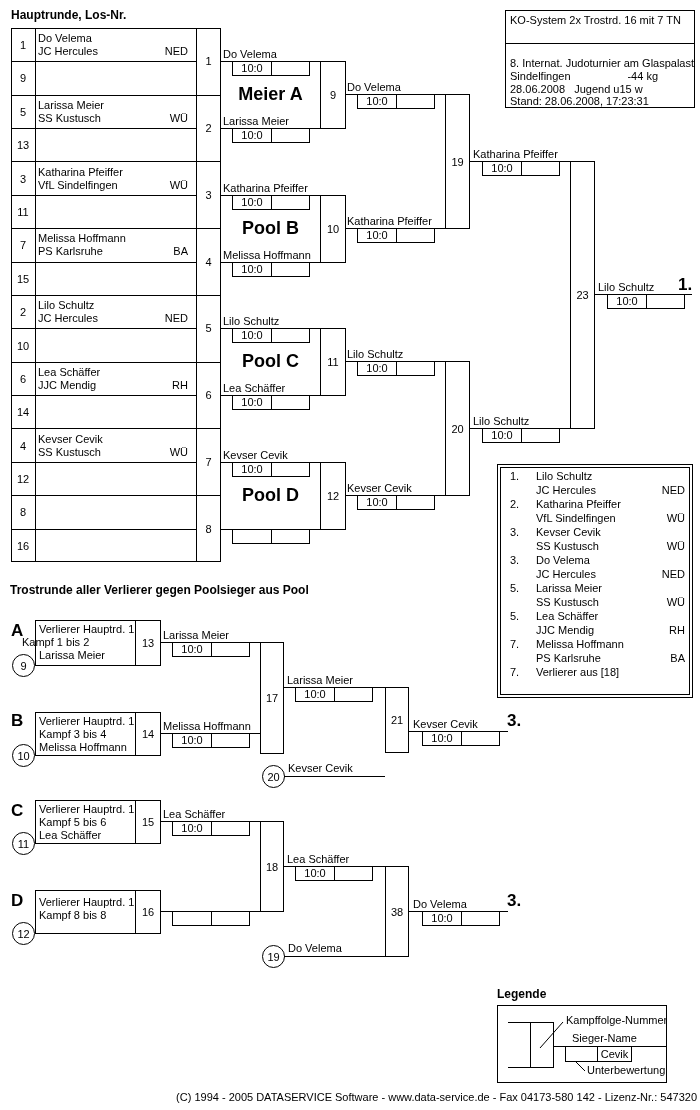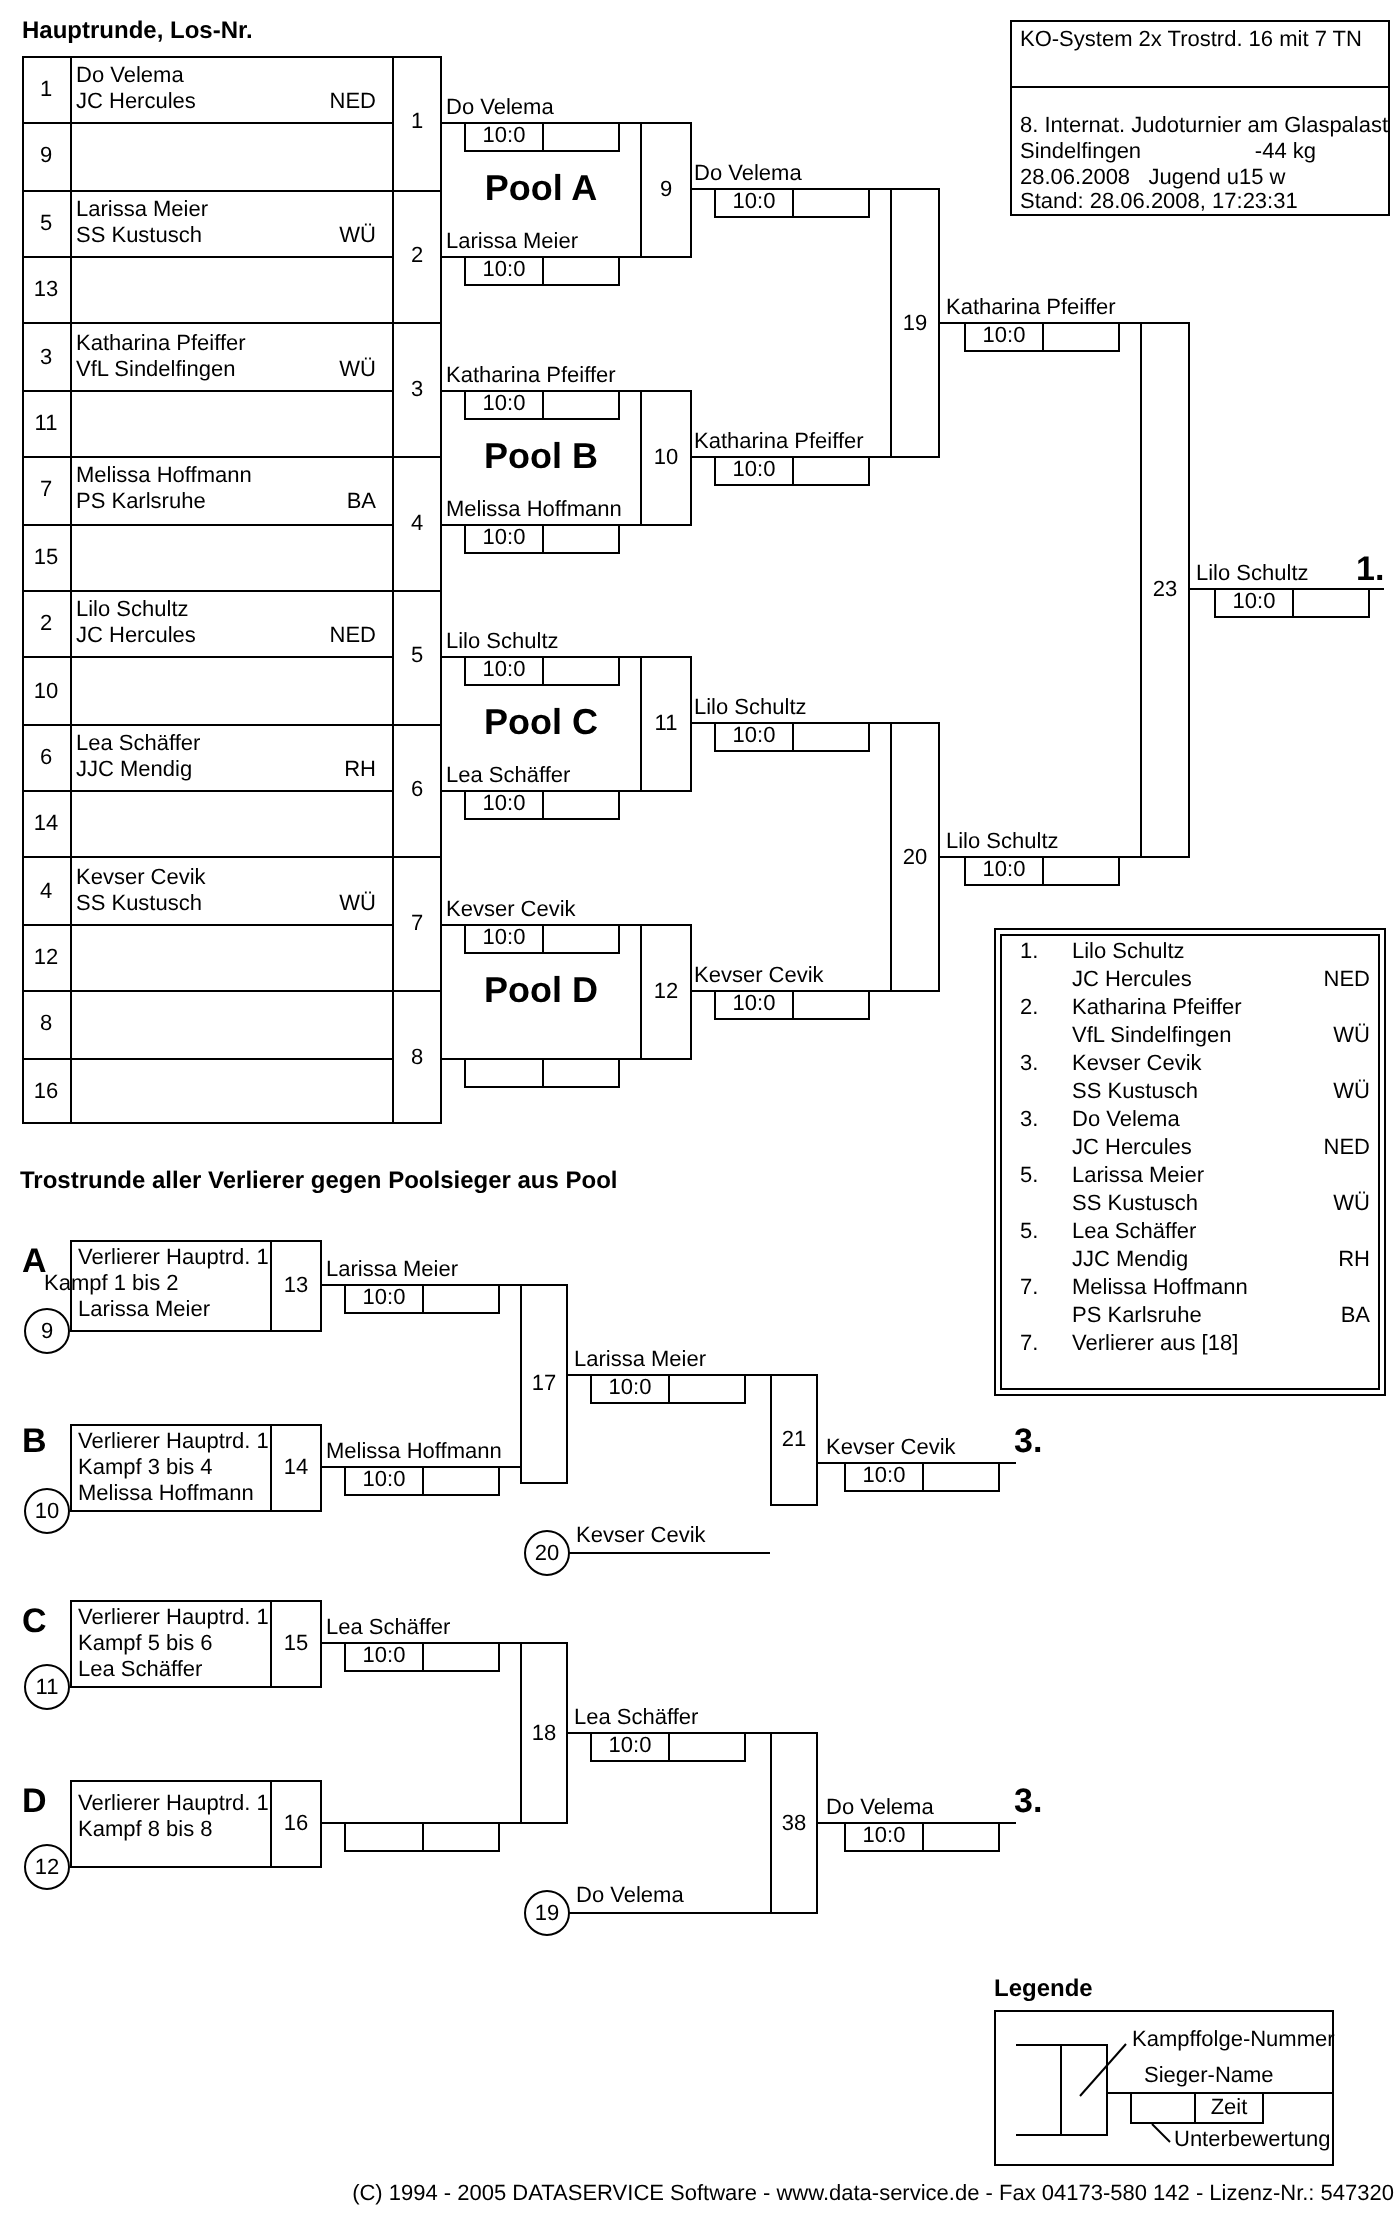--- a/index.html
+++ b/index.html
@@ -114,21 +114,21 @@
 <span class="txt" style="left:223px;top:48px">Do Velema</span>
 <div class="sbox" style="left:232px;top:61px">
     <span class="c1">10:0</span>
     <span class="c2"></span>
   </div>
 <span class="txt" style="left:223px;top:115px">Larissa Meier</span>
 <div class="sbox" style="left:232px;top:128px">
     <span class="c1">10:0</span>
     <span class="c2"></span>
   </div>
-<span class="pool-label" style="left:221px;top:85px;width:99px">Pool A</span>
+<span class="pool-label" style="left:221px;top:85px;width:99px">Meier A</span>
 <div class="hl" style="left:345px;top:94px;width:100px"></div>
 <span class="txt" style="left:347px;top:81px">Do Velema</span>
 <div class="sbox" style="left:357px;top:94px">
     <span class="c1">10:0</span>
     <span class="c2"></span>
   </div>
 
 <div class="hl" style="left:221px;top:195px;width:99px"></div>
 <div class="hl" style="left:221px;top:262px;width:99px"></div>
 <div class="conn" style="left:320px;top:195px;width:26px;height:68px">
@@ -290,21 +290,21 @@
 <div class="circle" style="left:12px;top:744px">
     <span>10</span>
   </div>
 <div class="hl" style="left:160px;top:733px;width:100px"></div>
 <span class="txt" style="left:163px;top:720px">Melissa Hoffmann</span>
 <div class="sbox" style="left:172px;top:733px">
     <span class="c1">10:0</span>
     <span class="c2"></span>
   </div>
 
-<div class="conn" style="left:260px;top:642px;width:24px;height:100px">
+<div class="conn" style="left:260px;top:642px;width:24px;height:112px">
     <span>17</span>
   </div>
 <div class="hl" style="left:283px;top:687px;width:102px"></div>
 <span class="txt" style="left:287px;top:674px">Larissa Meier</span>
 <div class="sbox" style="left:295px;top:687px">
     <span class="c1">10:0</span>
     <span class="c2"></span>
   </div>
 
 <div class="circle" style="left:262px;top:765px">
@@ -391,17 +391,17 @@
 <div class="vl" style="left:553px;top:1022px;height:46px"></div>
 <svg style="position:absolute;left:497px;top:1005px" width="169" height="77" viewBox="0 0 169 77">
   <line x1="43" y1="43" x2="66" y2="17" stroke="#000" stroke-width="1"></line>
   <line x1="79" y1="57" x2="88" y2="66" stroke="#000" stroke-width="1"></line>
 </svg>
 <span class="txt" style="left:566px;top:1014px">Kampffolge-Nummer</span>
 <span class="txt" style="left:572px;top:1032px">Sieger-Name</span>
 <div class="hl" style="left:553px;top:1046px;width:113px"></div>
 <div class="sbox" style="left:565px;top:1046px;width:67px;height:16px">
     <span class="c1" style="width:31px"></span>
-    <span class="c2 ctr" style="line-height:14px">Zeit</span>
+    <span class="c2 ctr" style="line-height:14px">Cevik</span>
   </div>
 <span class="txt" style="left:587px;top:1064px">Unterbewertung</span>
 
 <span class="txt" style="left:0;top:1091px;width:697px;text-align:right">(C) 1994 - 2005 DATASERVICE Software - www.data-service.de - Fax 04173-580 142 - Lizenz-Nr.: 547320</span>
 
 </body></html>

